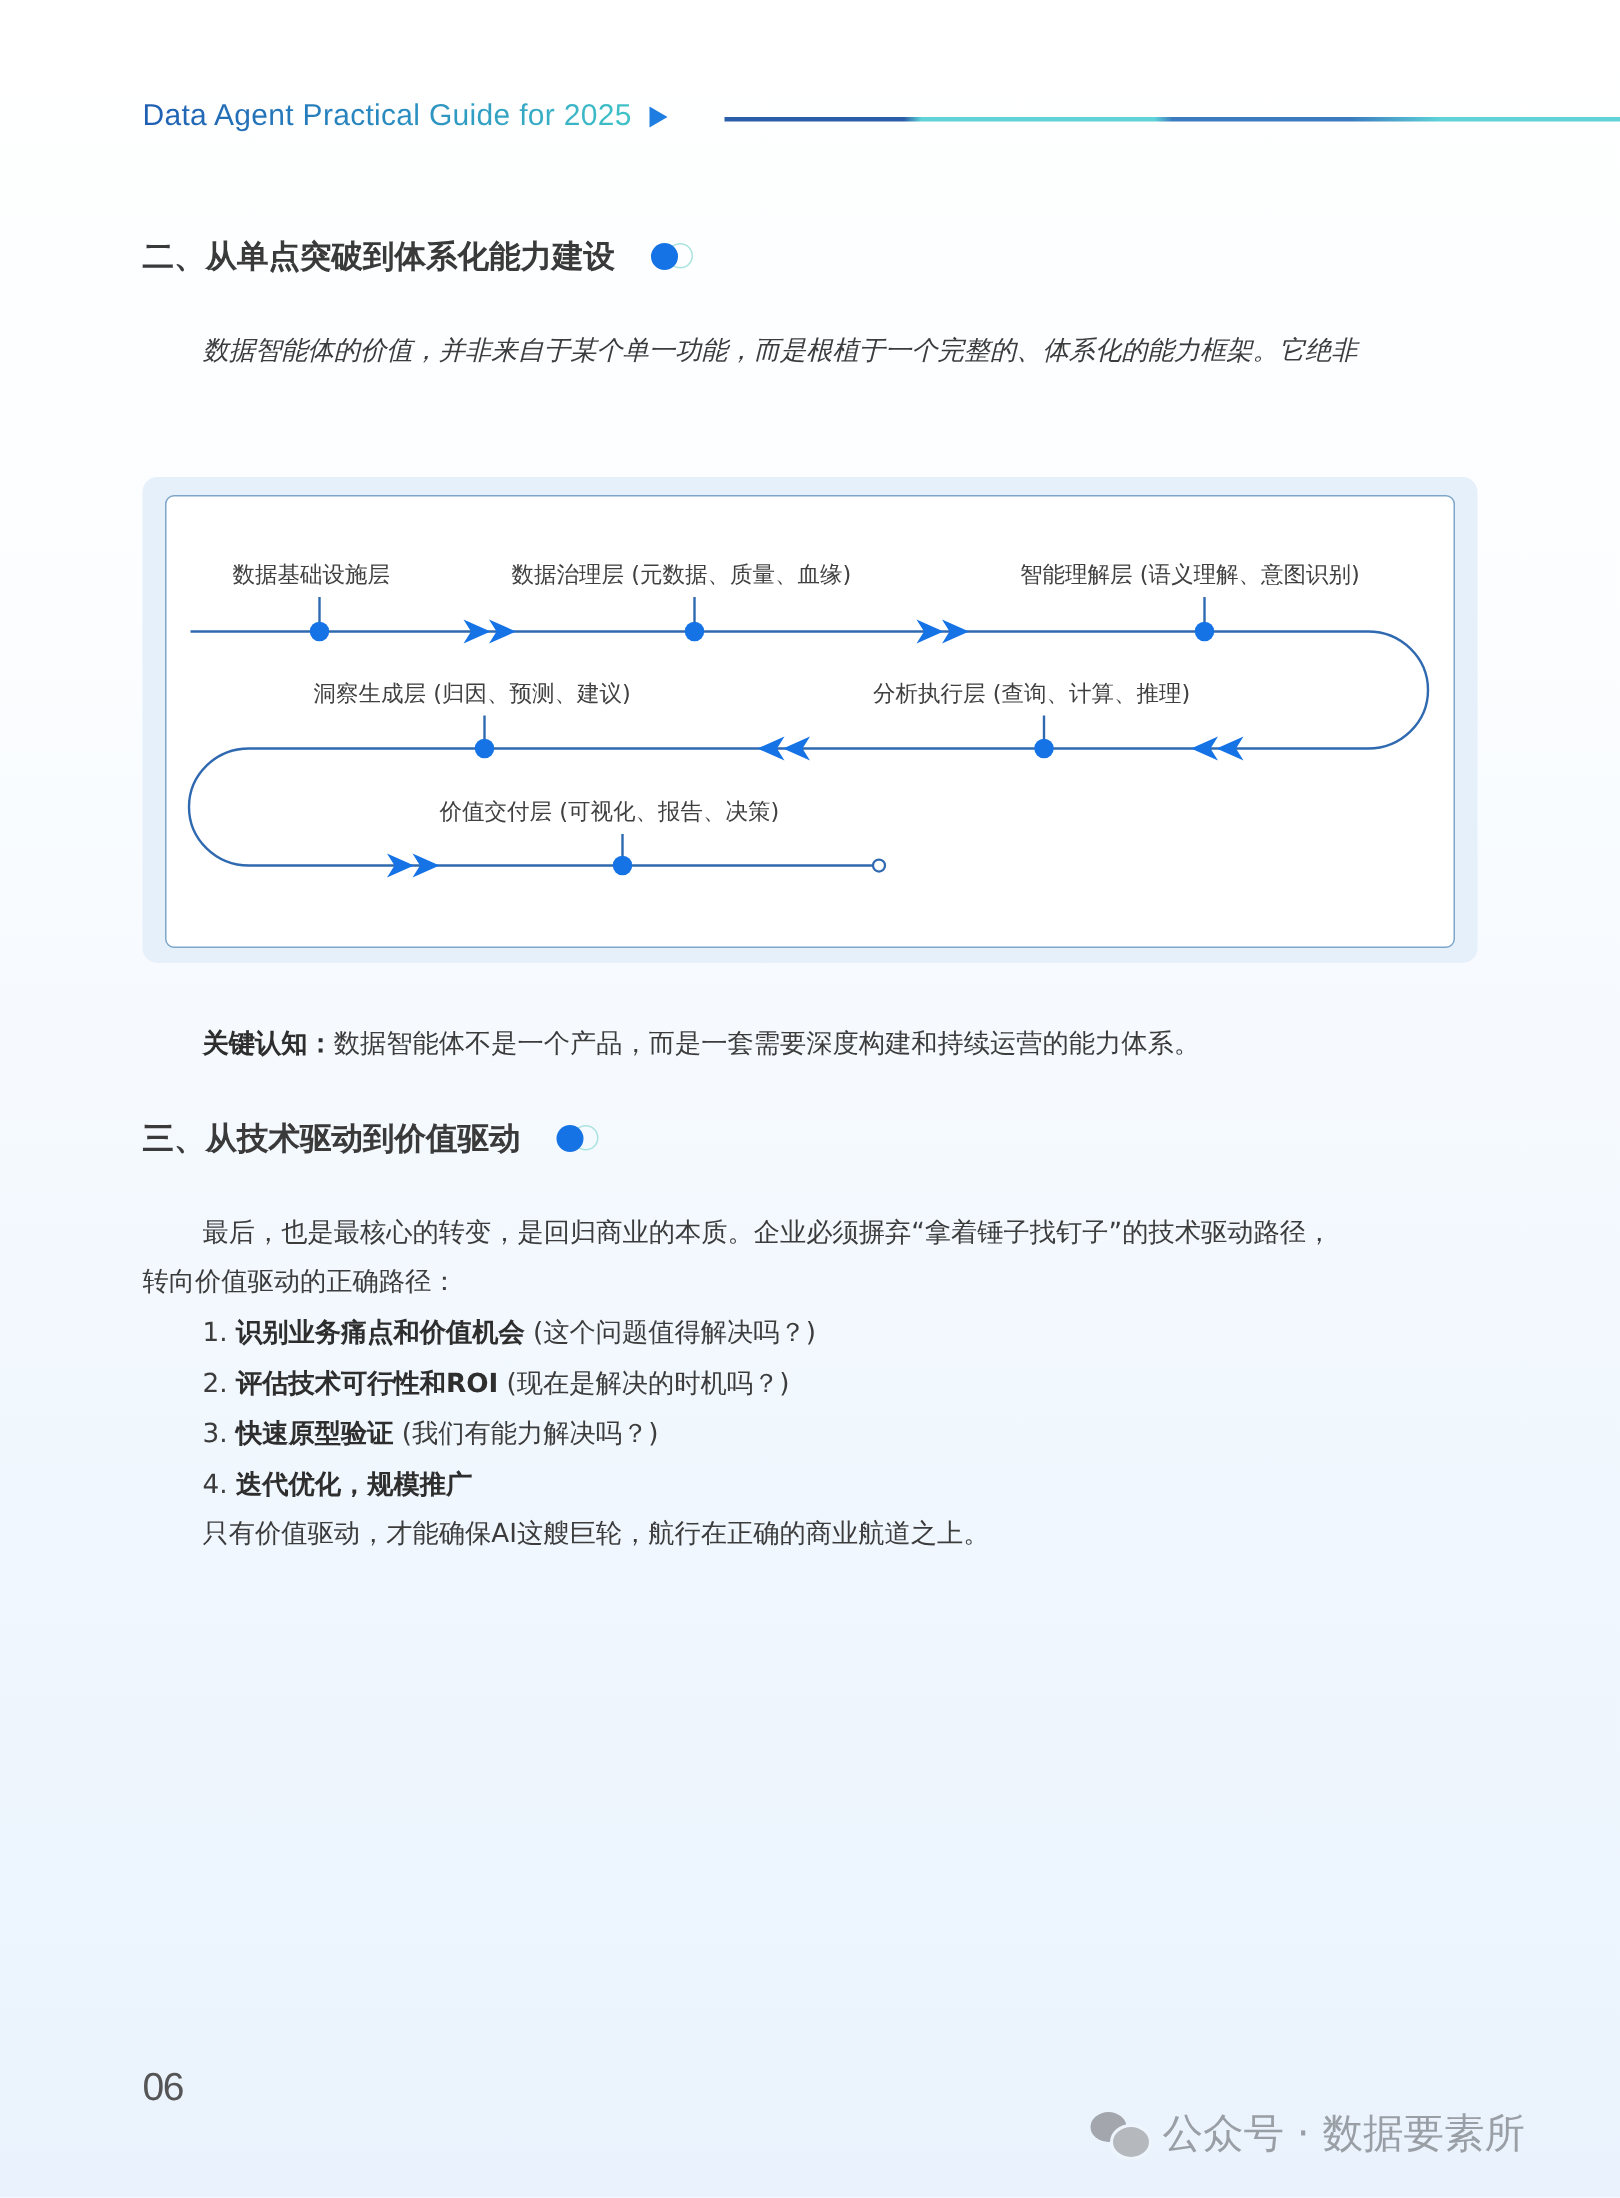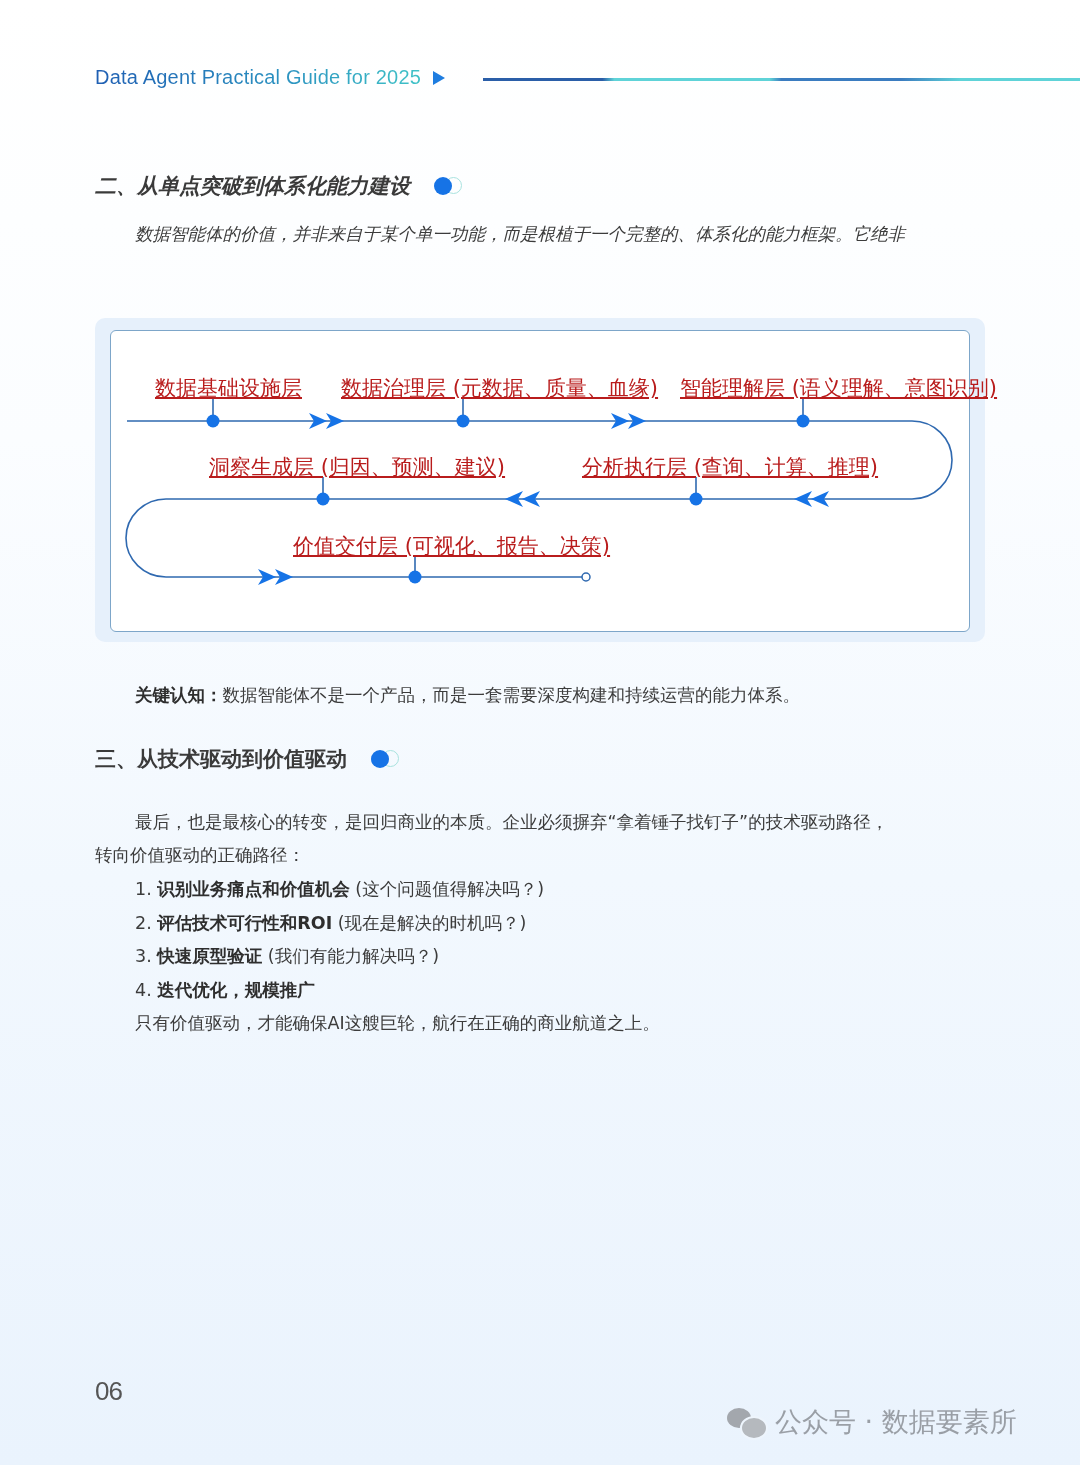--- a/index.html
+++ b/index.html
@@ -19,41 +19,41 @@
     background:linear-gradient(90deg,#2a5ea8 0%,#2a5ea8 20%,#5fd3d8 22%,#5fd3d8 48%,#3b7cc0 50%,#3b7cc0 70%,#5fd3d8 80%,#5fd3d8 100%);}
   .section-title{position:absolute;left:95px;font-size:21px;font-weight:bold;color:#3a3a3a;display:flex;align-items:center;}
   .toggle{display:inline-block;position:relative;width:30px;height:18px;margin-left:24px;}
   .toggle .knob{position:absolute;left:0;top:0;width:18px;height:18px;border-radius:50%;background:#1673e6;}
   .toggle .ring{position:absolute;left:11px;top:0;width:17px;height:17px;border-radius:50%;border:1.5px solid #a9e3df;box-sizing:border-box;}
   .para{position:absolute;left:95px;width:895px;font-size:17.5px;line-height:33px;color:#3c3c3c;}
   .indent{text-indent:40px;}
   .diagram-outer{position:absolute;left:95px;top:318px;width:890px;height:324px;background:#e6f0fb;border-radius:10px;}
   .diagram-inner{position:absolute;left:110px;top:330px;width:858px;height:300px;background:#ffffff;border:1.5px solid #7da6c9;border-radius:6px;}
   .diagram-svg{position:absolute;left:0;top:0;}
-  .lbl{position:absolute;font-size:21px;color:#b91c1c;white-space:nowrap;text-decoration:underline;}
+  .lbl{position:absolute;font-size:15px;color:#404040;white-space:nowrap;}
   .key{position:absolute;left:135px;top:683px;font-size:17.5px;color:#3c3c3c;}
   .key b{color:#2e2e2e;}
   .list{position:absolute;left:135px;top:873px;font-size:17.5px;line-height:33.5px;color:#3c3c3c;}
   .list b{color:#2e2e2e;}
   .page-num{position:absolute;left:95px;top:1376px;font-size:26px;font-weight:300;color:#555;font-family:"Liberation Sans",sans-serif;letter-spacing:-1px;}
   .watermark{position:absolute;left:727px;top:1404px;display:flex;align-items:center;font-size:27px;color:#9a9fa6;}
   .wm-icon{position:relative;width:40px;height:32px;margin-right:8px;}
   .wm-icon .b1{position:absolute;left:0;top:2px;width:24px;height:20px;border-radius:50%;background:#a3a7ad;}
   .wm-icon .b2{position:absolute;left:13px;top:10px;width:24px;height:20px;border-radius:50%;background:#b5b9be;border:2px solid #eef5fd;}
 </style>
 </head>
 <body>
 
 <div class="header">
   <span class="header-title">Data Agent Practical Guide for 2025</span>
   <span class="header-arrow"></span>
 </div>
 <div class="header-line"></div>
 
-<div class="section-title" style="top:172px;font-style:italic;">
+<div class="section-title" style="top:157px;">
   <span>二、从单点突破到体系化能力建设</span>
   <span class="toggle">
       <span class="ring"></span>
       <span class="knob"></span>
     </span>
 </div>
 
 <div class="para" style="top:218px;font-style:italic;">
   <div class="indent">数据智能体的价值，并非来自于某个单一功能，而是根植于一个完整的、体系化的能力框架。它绝非</div>
 </div>

